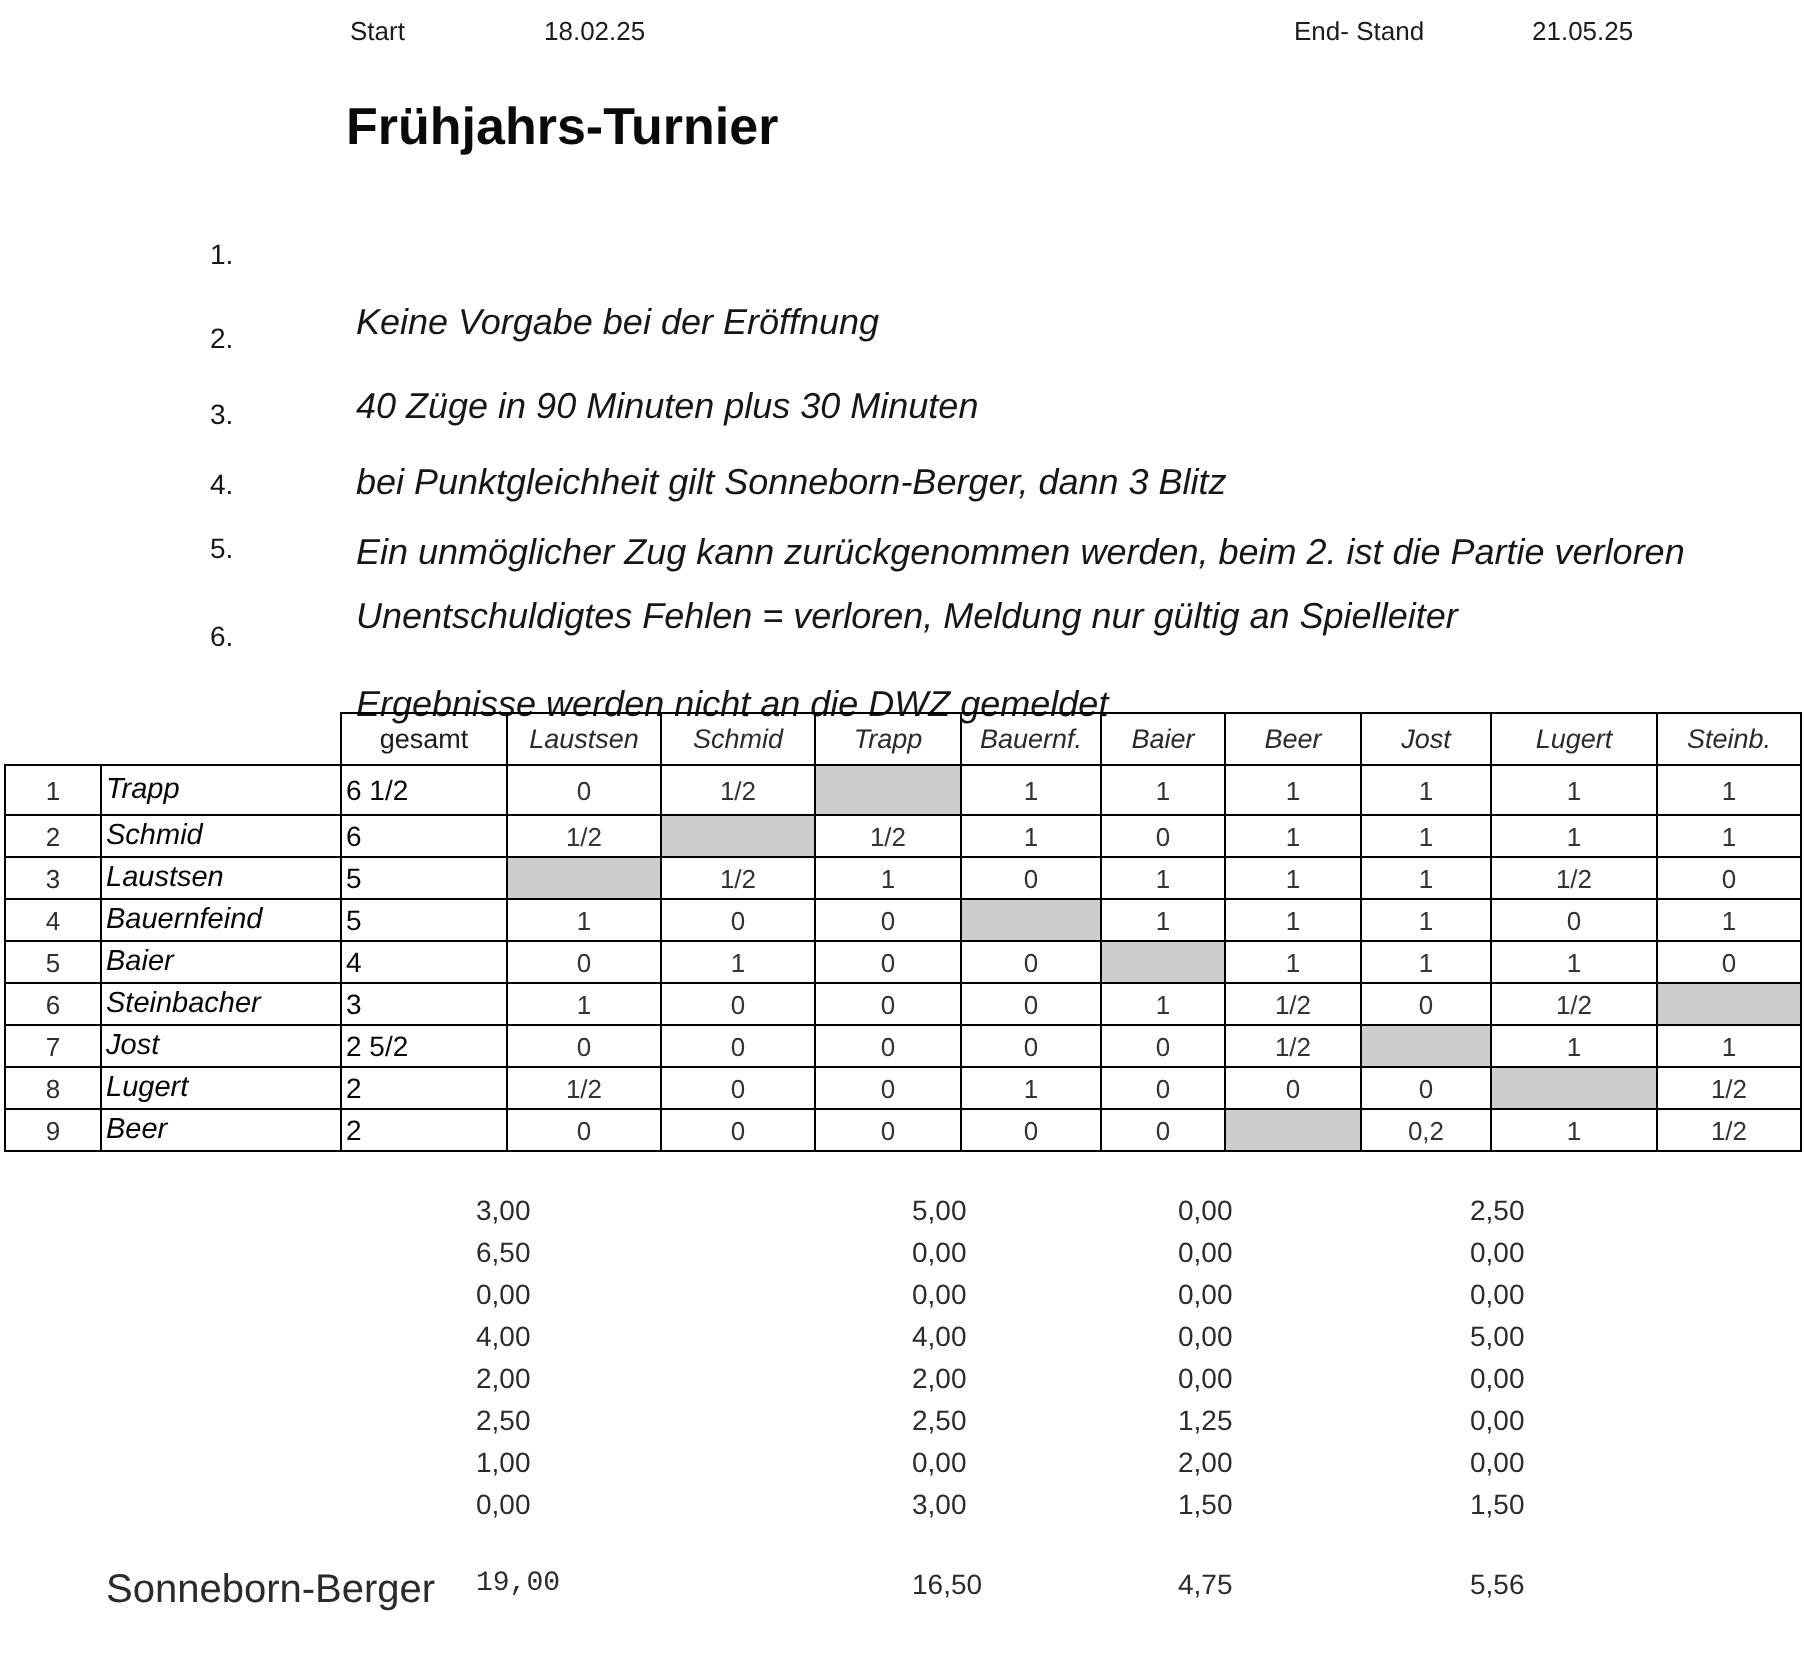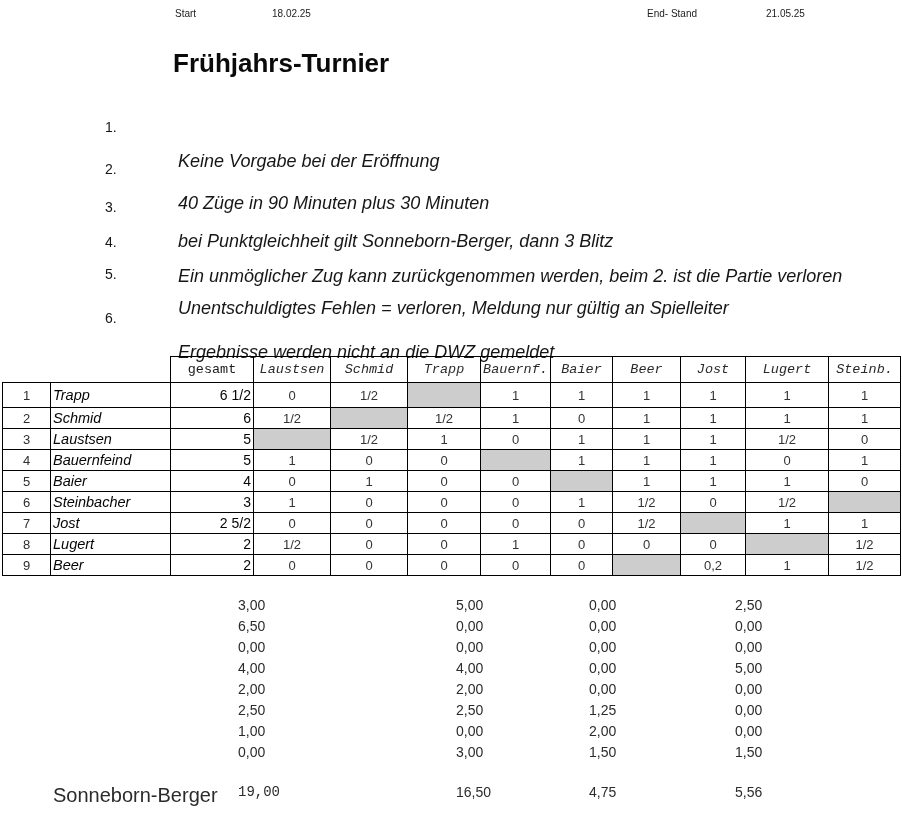--- a/index.html
+++ b/index.html
@@ -5,21 +5,21 @@
   html,body { margin:0; padding:0; }
   body {
     width:902px; height:828px; position:relative;
     background:#ffffff; color:#000;
     font-family:"Liberation Sans", sans-serif;
     overflow:hidden;
   }
   .abs { position:absolute; white-space:nowrap; }
 
   
-  .meta { font-size:10px; color:#1c1c1c; }
+  .meta { font-size:13px; color:#1c1c1c; }
   #start-label { left:175px; top:8px; }
   #start-date  { left:272px; top:8px; }
   #end-label   { left:647px; top:8px; }
   #end-date    { left:766px; top:8px; }
 
   
   #page-title {
     left:173px; top:48px;
     font-size:26px; font-weight:bold; letter-spacing:0px; color:#0a0a0a;
   }
@@ -29,28 +29,28 @@
   .rule-text { position:absolute; left:178px; font-size:18px; font-style:italic; color:#161616;margin-top:32px; }
 
   
   #crosstable-wrap { left:2px; top:356px; }
   table.ct { border-collapse:collapse; table-layout:fixed; }
   table.ct th, table.ct td {
     border:1px solid #000; padding:0 2px; overflow:hidden; white-space:nowrap;
     font-weight:normal;
   }
   table.ct th.nob { border:none; background:transparent; }
-  tr.hrow  { height:26px;font-family:Liberation Mono, monospace; }
+  tr.hrow  { height:26px; }
   tr.row1  { height:25px; }
   tr.rown  { height:21px; }
   th.hdr-total  { font-size:13.5px; text-align:center; color:#1a1a1a; }
   th.hdr-player { font-size:13.5px; font-style:italic; text-align:center; color:#2a2a2a; }
   td.rank  { text-align:center; font-size:13px; color:#2e2e2e; }
   td.name  { font-weight:bold; font-style:italic; font-size:14.5px; padding-left:5px; color:#050505; }
-  td.total { font-weight:bold; text-align:right; font-size:14px; color:#050505; }
+  td.total { font-weight:bold; text-align:left; font-size:14px; color:#050505; }
   td.res   { text-align:center; font-size:13px; color:#333333; }
   td.diag  { background:#cdcdcd; }
 
   
   .sbnum {
     position:absolute; width:92px; text-align:left;
     font-size:14px; color:#2b2b2b;
   }
   #sonneborn-label { left:53px; top:784px; font-size:20px; color:#2b2b2b; }
 </style>

